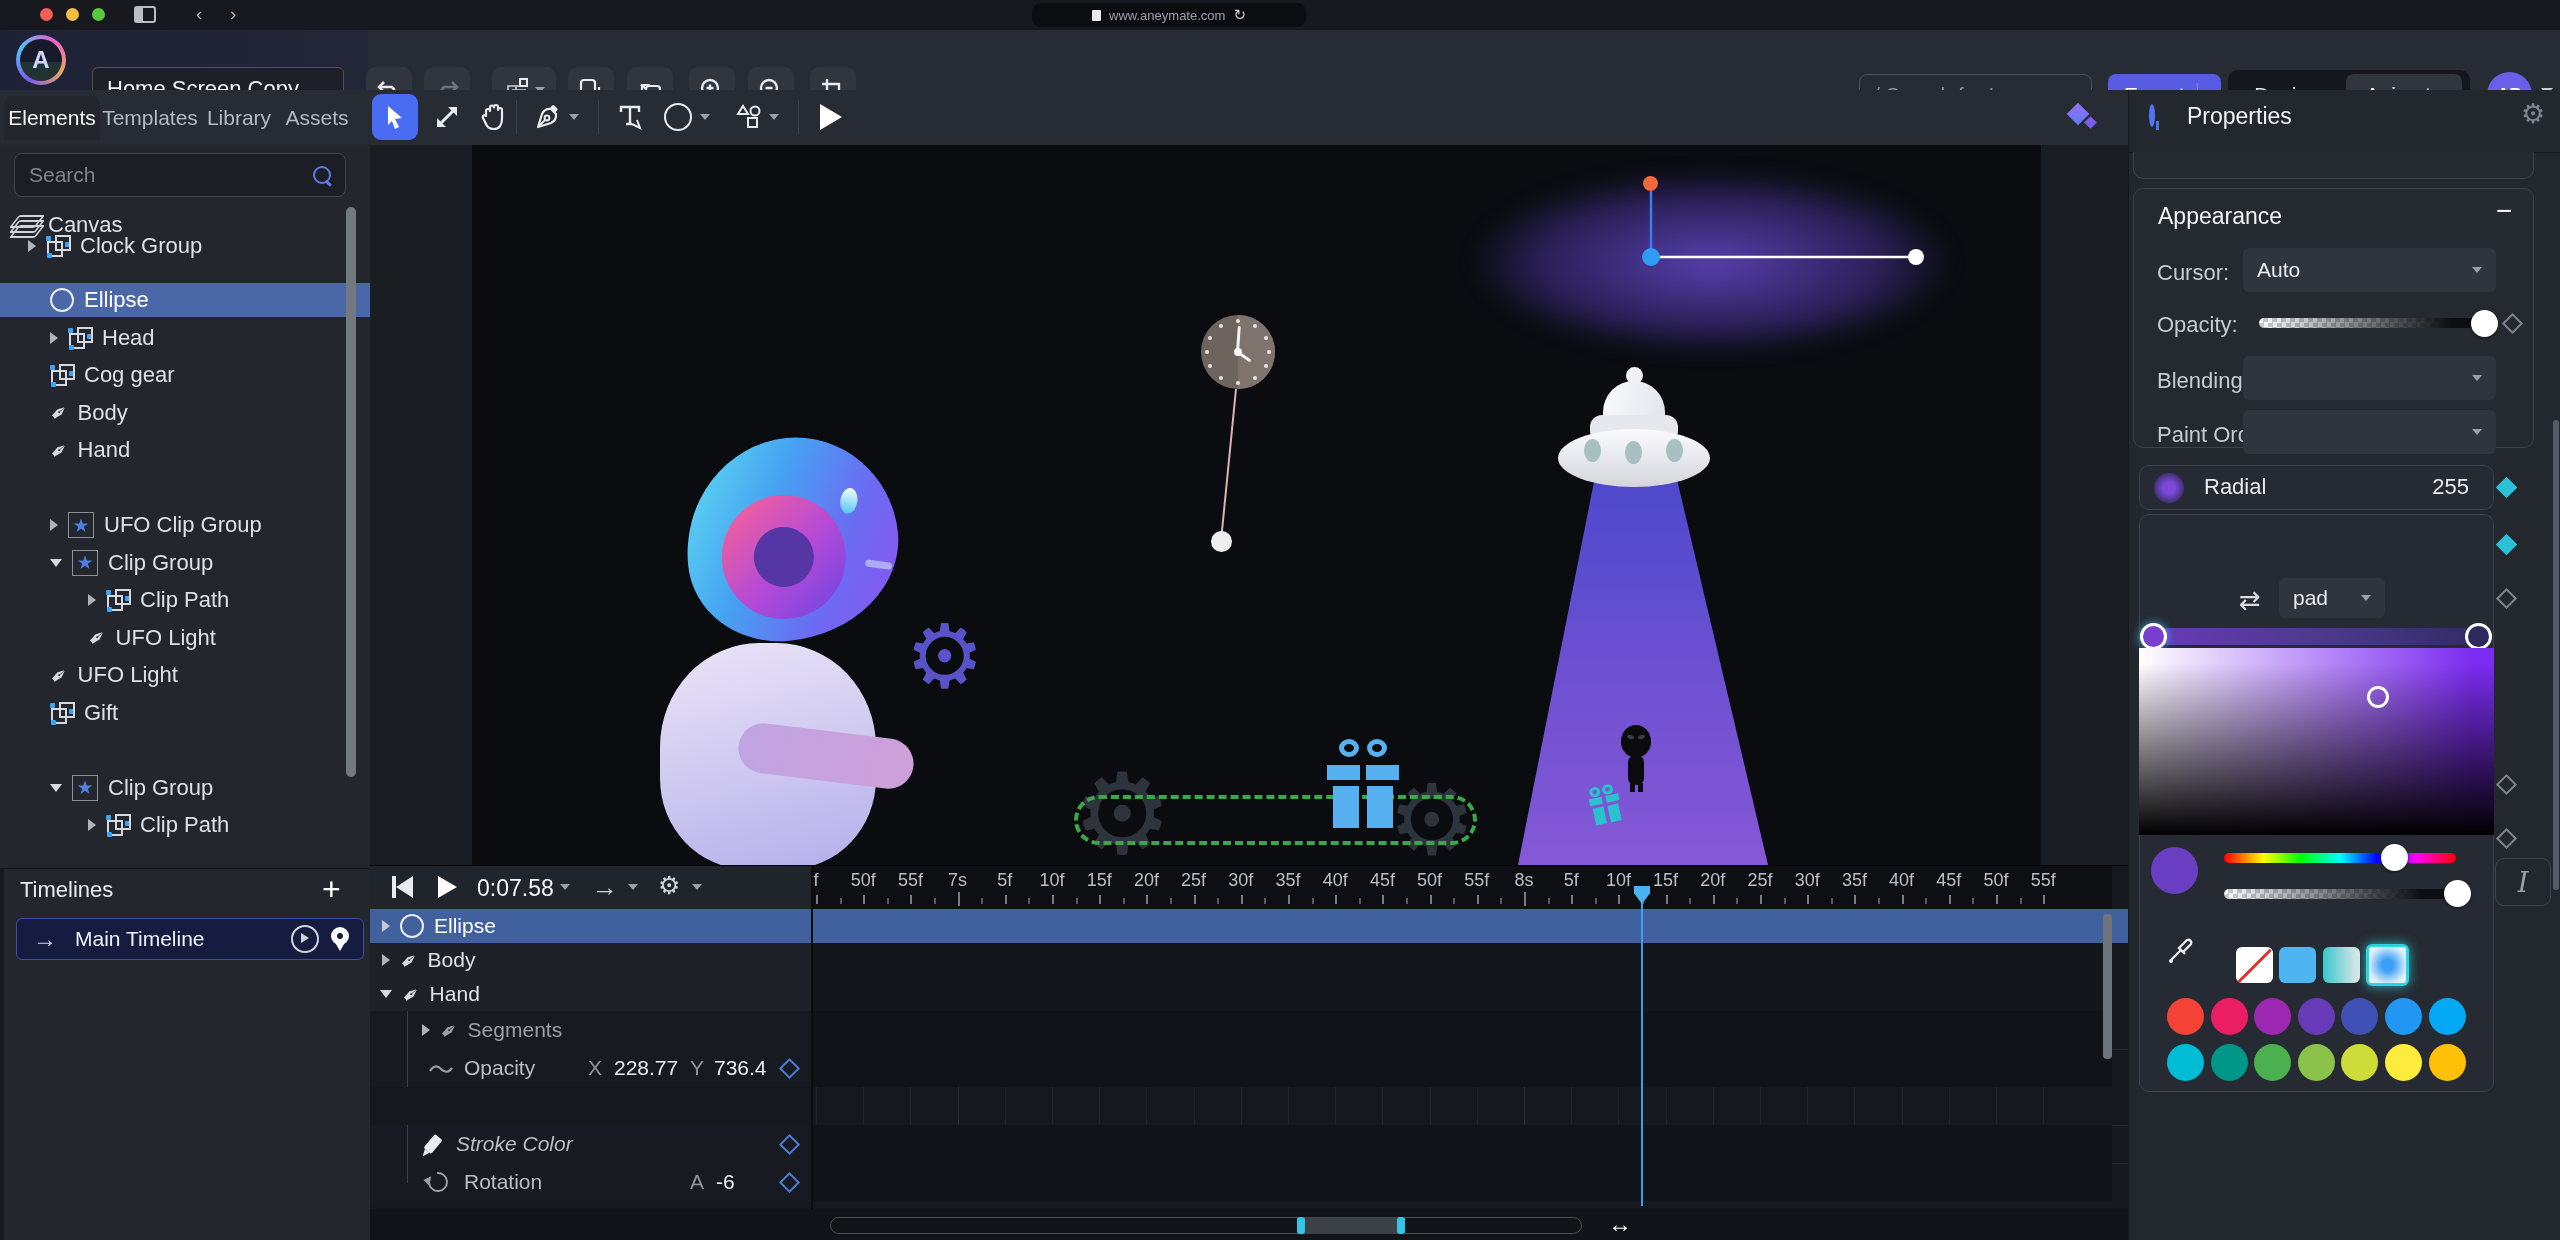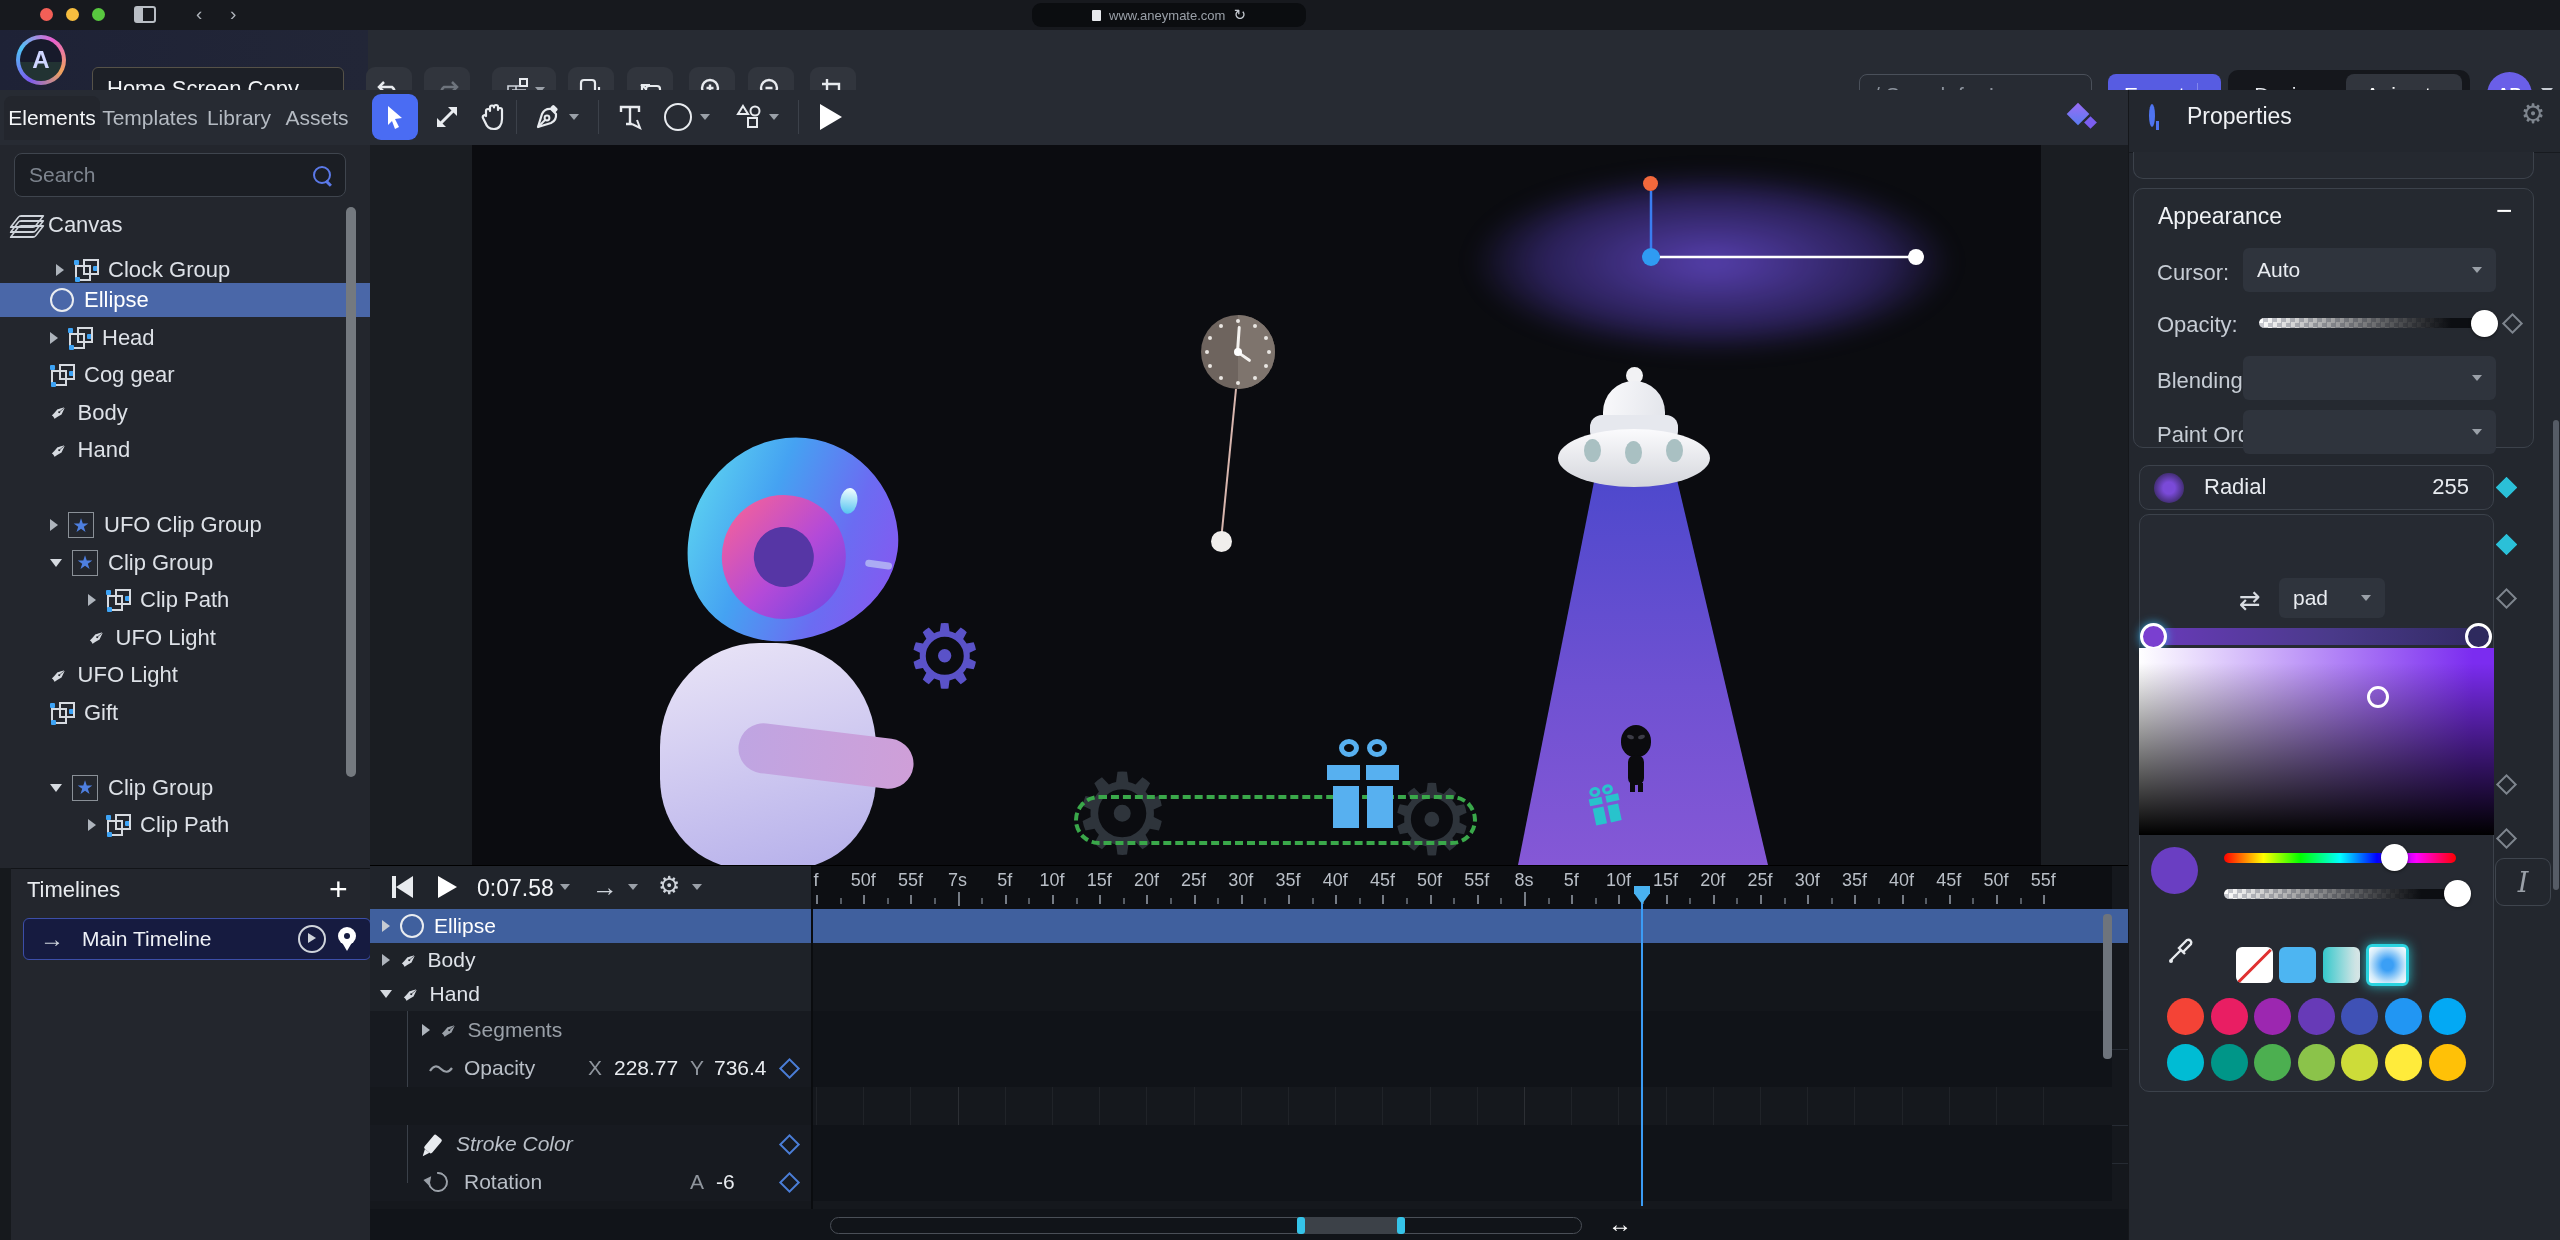--- a/index.html
+++ b/index.html
@@ -63,21 +63,21 @@
   .ic-group::before{content:"";position:absolute;left:1px;top:7px;width:12px;height:12px;border:2px solid #d6dae0;}
   .ic-group::after{content:"";position:absolute;left:9px;top:1px;width:12px;height:12px;border:2px solid #d6dae0;}
   .ic-group i{position:absolute;width:5px;height:5px;background:#3da3f5;border-radius:1px;}
   .ic-pen{font-size:21px;color:#d6dae0;transform:rotate(-40deg);line-height:1;}
   .ic-clip{width:24px;height:24px;border:1.5px solid #8a9097;display:flex;align-items:center;justify-content:center;
       color:#4e7fe0;font-size:19px;line-height:1;}
   .ic-layers{width:24px;height:20px;position:relative;}
   .ic-layers b{position:absolute;left:0;width:22px;height:9px;border:2px solid #cfd4db;border-radius:2px;transform:skewX(-38deg);}
   #treeScroll{left:346px;top:62px;width:10px;height:570px;background:#74797f;border-radius:5px;}
   
-  #tlPanel{left:11px;top:868px;width:370px;height:372px;background:#23262d;border-top:1px solid #121418;}
+  #tlPanel{left:4px;top:868px;width:370px;height:372px;background:#23262d;border-top:1px solid #121418;}
   #mainTl{left:12px;top:49px;width:348px;height:42px;background:#161b40;border:1.5px solid #3c4ea8;border-radius:6px;
       display:flex;align-items:center;color:#eef1f6;font-size:21px;box-sizing:border-box;}
   .playcirc{width:24px;height:24px;border:2px solid #cfd4db;border-radius:50%;position:relative;}
   .playcirc::after{content:"";position:absolute;left:8px;top:6px;border-top:5px solid transparent;border-bottom:5px solid transparent;border-left:8px solid #cfd4db;}
   .pin{width:18px;height:18px;background:#fff;border-radius:50%;position:relative;}
   .pin::before{content:"";position:absolute;left:2px;top:12px;border-left:7px solid transparent;border-right:7px solid transparent;border-top:12px solid #fff;}
   .pin::after{content:"";position:absolute;left:6px;top:6px;width:6px;height:6px;border-radius:50%;background:#161b40;}
   
   #canvas{left:370px;top:145px;width:1758px;height:720px;background:#1a1d22;overflow:hidden;}
   #artboard{left:102px;top:0;width:1569px;height:720px;background:#0b0c10;}
@@ -304,21 +304,21 @@
     </div>
     <div class="abs" id="treeRows" style="left:0;top:0;width:370px;height:723px;">
         <div class="tree-row" style="top: 63px; padding-left: 14px;">
           <span class="ic ic-layers">
             <b style="top: 0px;"></b>
             <b style="top: 5px;"></b>
             <b style="top: 10px;"></b>
           </span>
           <span>Canvas</span>
         </div>
-        <div class="tree-row" style="top: 108px; padding-left: 56px;">
+        <div class="tree-row" style="top: 84px; padding-left: 28px;">
           <span class="tri-r"></span>
           <span class="ic ic-group">
             <i style="left: 0px; top: 2px;"></i>
             <i style="left: 19px; top: 8px;"></i>
             <i style="left: 1px; top: 19px;"></i>
           </span>
           <span>Clock Group</span>
         </div>
         <div class="tree-row sel" style="top: 138px; padding-left: 50px;">
           <span class="ic ic-ellipse"></span>

